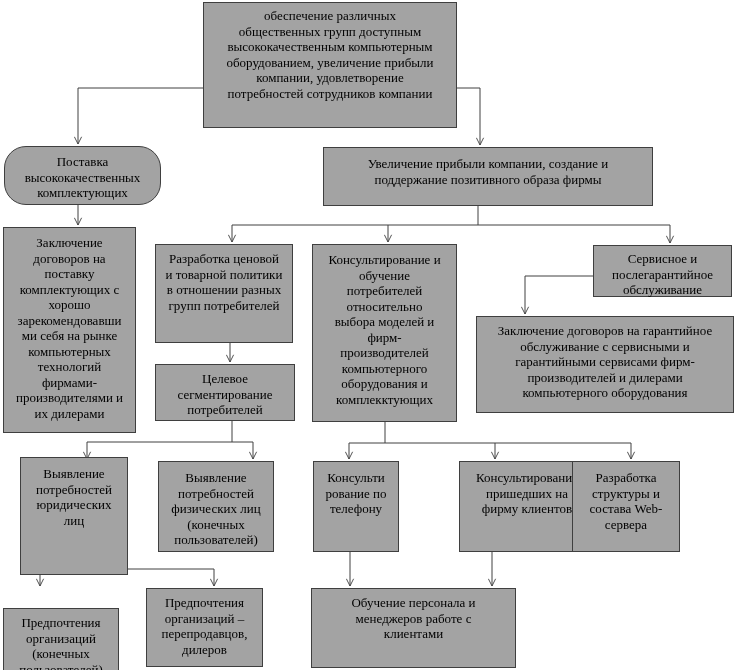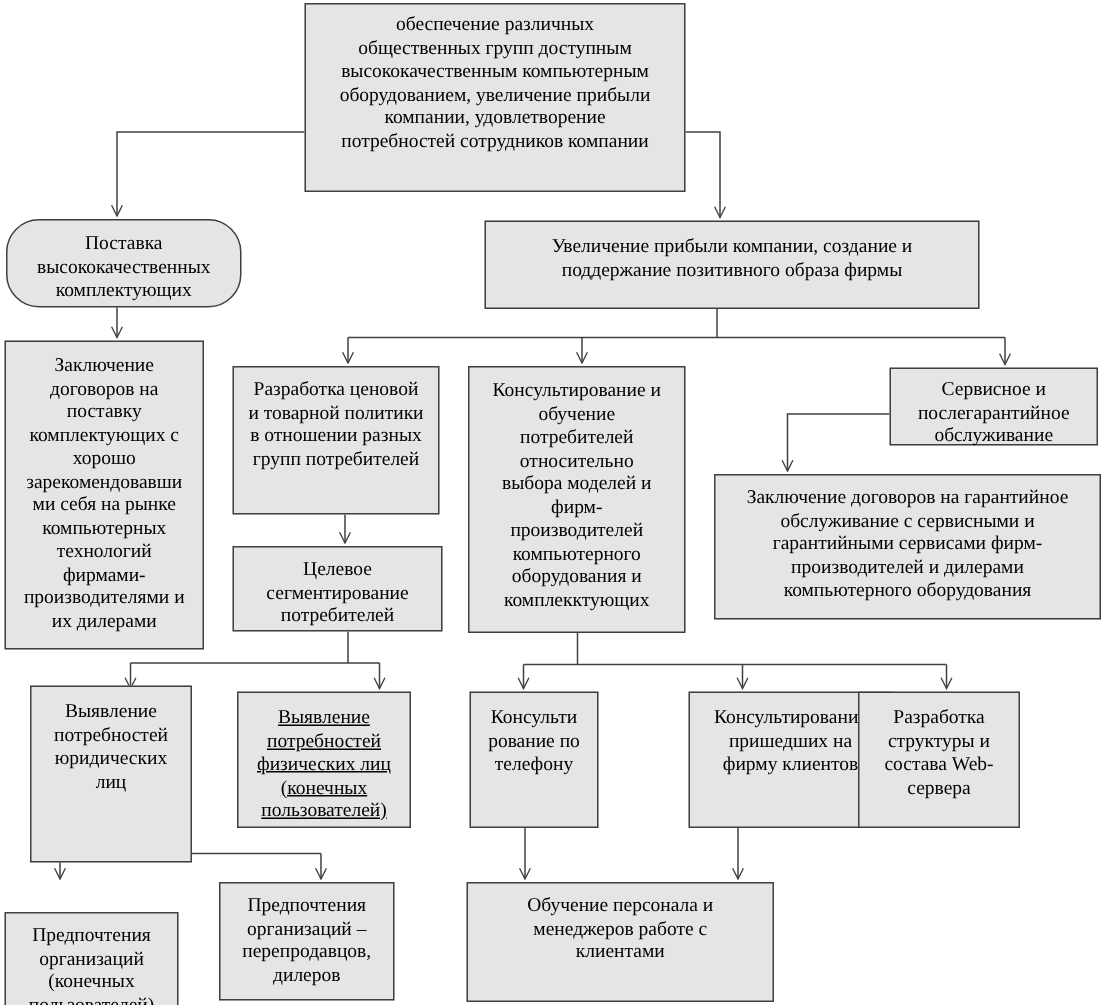--- a/index.html
+++ b/index.html
@@ -8,37 +8,37 @@
     width:739px;height:670px;
     background:#ffffff;
     font-family:"Liberation Serif","DejaVu Serif",serif;
     font-size:13px;line-height:15.5px;color:#000;
     overflow:hidden;
   }
   .box{
     position:absolute;
     box-sizing:border-box;
     border:1px solid #3f3f3f;
-    background:#e5e5e5;
+    background:#a3a3a3;
     text-align:center;
   }
   #connectors{position:absolute;left:0;top:0;pointer-events:none;}
   #connectors path{stroke:#404040;stroke-width:1;fill:none;}
 
   .b-root            {left:203px;top:2px;  width:254px;height:126px;padding:5px 22px 0;}
   .b-supply          {left:4px;  top:146px;width:157px;height:59px; padding:7px 4px 0;border-radius:22px;}
   .b-profit          {left:311px;top:147px;width:330px;height:59px; padding:8px 35px 0;margin-left:12px;}
   .b-supply-contracts{left:3px;  top:227px;width:133px;height:206px;padding:7px 6px 0;}
   .b-pricing         {left:155px;top:244px;width:138px;height:99px; padding:6px 9px 0;}
   .b-segmentation    {left:155px;top:364px;width:140px;height:57px; padding:6px 6px 0;}
   .b-consulting      {left:312px;top:244px;width:145px;height:178px;padding:7px 12px 0;}
   .b-service         {left:593px;top:245px;width:139px;height:52px; padding:5px 6px 0;}
   .b-warranty        {left:476px;top:316px;width:258px;height:97px; padding:6px 12px 0;}
   .b-needs-legal     {left:20px; top:457px;width:108px;height:118px; padding:8px 8px 0;}
-  .b-needs-ind       {left:158px;top:461px;width:116px;height:91px; padding:8px 8px 0;text-decoration:underline;}
+  .b-needs-ind       {left:158px;top:461px;width:116px;height:91px; padding:8px 8px 0;}
   .b-phone           {left:313px;top:461px;width:86px; height:91px; padding:8px 4px 0;}
   .b-office          {left:418px;top:461px;width:136px;height:91px; padding:8px 12px 0;margin-left:41px;}
   .b-web             {left:572px;top:461px;width:108px;height:91px; padding:8px 6px 0;}
   .b-pref-end        {left:3px;  top:588px;width:116px;height:66px; padding:6px 8px 0;margin-top:20px;}
   .b-pref-resellers  {left:146px;top:588px;width:117px;height:79px; padding:6px 6px 0;}
   .b-training        {left:311px;top:588px;width:205px;height:80px; padding:6px 38px 0;}
 </style>
 </head>
 <body>
 

